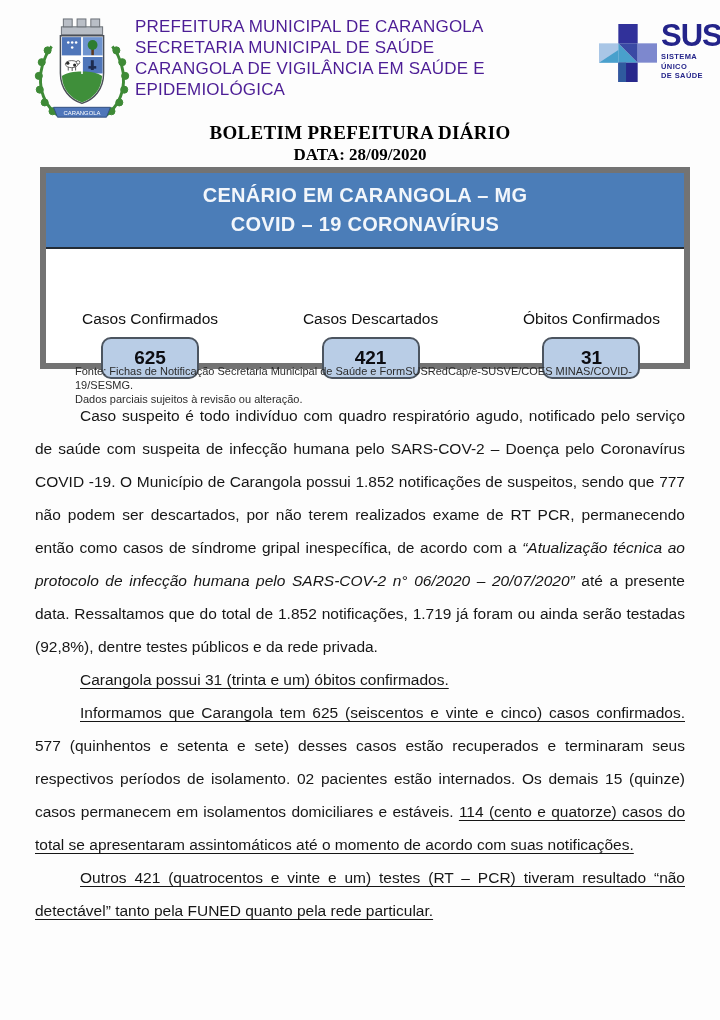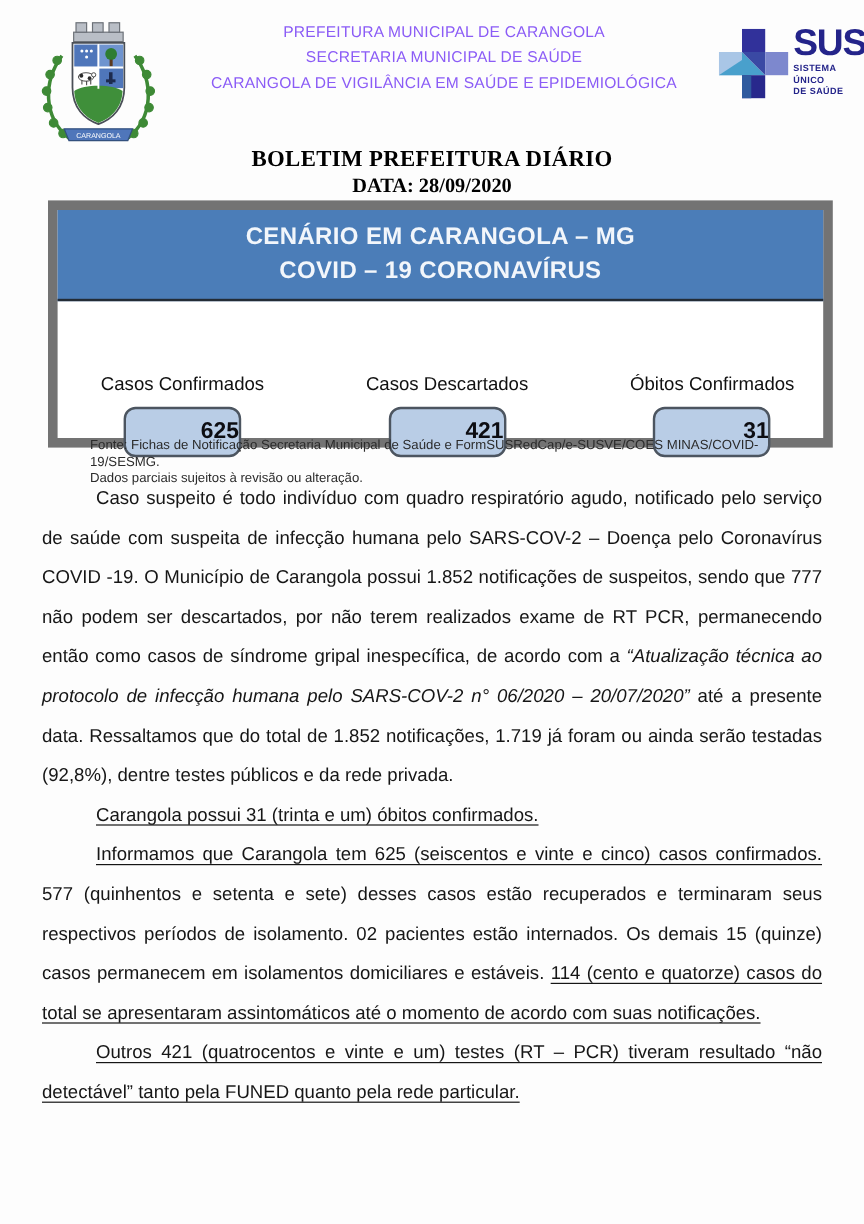--- a/index.html
+++ b/index.html
@@ -8,57 +8,57 @@
     width:720px;height:1020px;
     background:#fdfdfd;
     font-family:"Liberation Sans",sans-serif;
     color:#1b1b1b;
     overflow:hidden;
   }
   
   .crest{position:absolute;left:28px;top:6px;width:108px;height:130px;}
   .org-block{
     position:absolute;left:135px;top:16px;width:470px;
-    text-align:center;font-size:13px;line-height:21px;color:#8b5cf6;
+    font-size:17px;line-height:21px;color:#4c1d95;
     letter-spacing:.2px;
   }
   .sus-logo{position:absolute;left:599px;top:16px;width:116px;height:80px;display:flex;}
   .sus-cross{width:58px;height:58px;margin-top:8px;flex:none;}
   .sus-textcol{margin-left:4px;margin-top:4px;line-height:1;}
   .sus-title{font-size:31px;font-weight:bold;color:#24248a;letter-spacing:-1px;}
   .sus-sub{font-size:7.5px;font-weight:bold;color:#24248a;letter-spacing:.4px;margin-top:2px;}
   
   .doc-title{
     position:absolute;left:0;top:121px;width:100%;text-align:center;
     font-family:"Liberation Serif",serif;font-weight:bold;color:#000;
   }
   .doc-title .l1{font-size:19px;line-height:23px;letter-spacing:.3px;}
   .doc-title .l2{font-size:17px;line-height:21px;}
   
   .frame{
     position:absolute;left:40px;top:167px;width:638px;height:190px;
-    border:8px solid #737373;background:#fff;
+    border:6px solid #737373;background:#fff;
   }
   .banner{
     height:74px;background:#4b7db8;border-bottom:2px solid #232c36;
     display:flex;flex-direction:column;justify-content:center;align-items:center;
     color:#f2f6fb;font-weight:bold;font-size:20px;line-height:29px;
     letter-spacing:.3px;text-align:center;
   }
   .stats{
     display:flex;justify-content:space-between;
     padding:13px 24px 0 36px;
     margin-top:48px;
   }
   .stat{text-align:center;}
   .stat-label{font-size:15.5px;color:#111;margin-bottom:9px;white-space:nowrap;}
   .stat-box{
     display:inline-block;width:94px;height:38px;line-height:38px;
     background:#b9cde6;border:2px solid #4c5560;border-radius:10px;
-    font-weight:bold;font-size:19px;color:#0d0d12;text-align:right;
+    font-weight:bold;font-size:19px;color:#0d0d12;
   }
   
   .source{
     position:absolute;left:75px;top:364px;width:580px;
     font-size:11px;line-height:14px;color:#2b2b2b;
   }
   
   .body-text{
     position:absolute;left:35px;top:399px;width:650px;
     font-size:15.5px;line-height:33px;text-align:justify;color:#161616;

